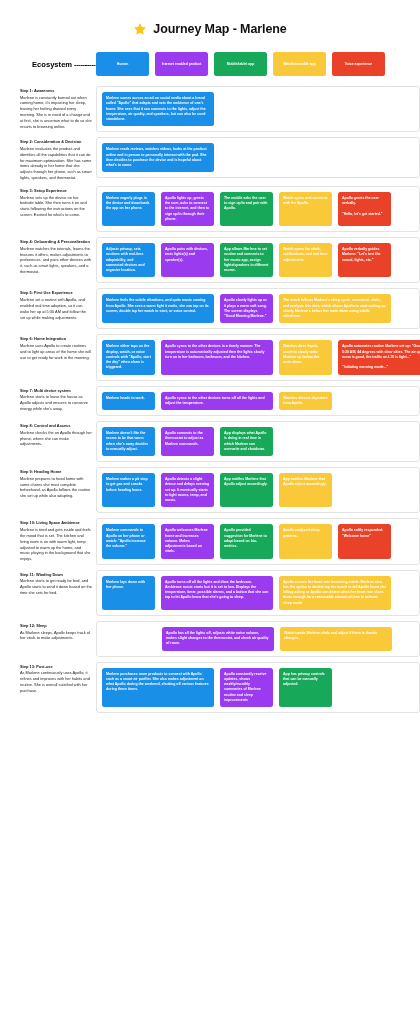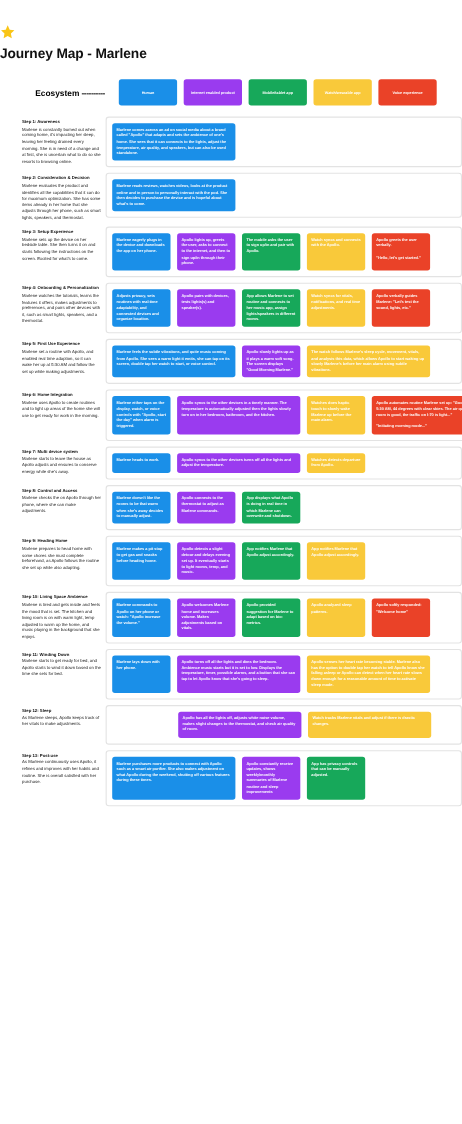--- a/index.html
+++ b/index.html
@@ -7,29 +7,29 @@
   body {
     width:420px; height:1022px;
     background:#ffffff;
     font-family:"Liberation Sans", sans-serif;
     overflow:hidden;
   }
   .page { width:420px; padding:0 0 10px 0; }
 
   
   .title-row {
-    display:flex; align-items:flex-start; justify-content:center;
-    gap:6px; padding:22px 0 16px 0;flex-direction:column;
+    display:flex; align-items:flex-end; justify-content:center;
+    gap:6px; padding:22px 0 16px 0;
   }
   .star-icon { width:14px; height:14px; display:block; }
   .title-text { font-size:12.5px; font-weight:bold; color:#111111; letter-spacing:-0.1px; }
 
   
   .eco-row { display:flex; align-items:center; padding:0 0 10px 0; }
-  .eco-label-wrap { width:96px; padding-left:20px; display:flex; align-items:center;margin-left:12px; }
+  .eco-label-wrap { width:96px; padding-left:32px; display:flex; align-items:center; }
   .eco-label { font-size:7.6px; font-weight:bold; color:#000; white-space:nowrap; }
   .eco-dashes { font-size:7.6px; font-weight:bold; color:#000; letter-spacing:-0.4px; margin-left:2px; }
   .eco-chips { display:flex; gap:6px; }
   .eco-chip {
     width:53px; height:24px; border-radius:2.5px;
     display:flex; align-items:center; justify-content:center; text-align:center;
     color:#ffffff; font-size:3.4px; font-weight:bold; line-height:1.35;
     padding:2px 3px;
   }
 

